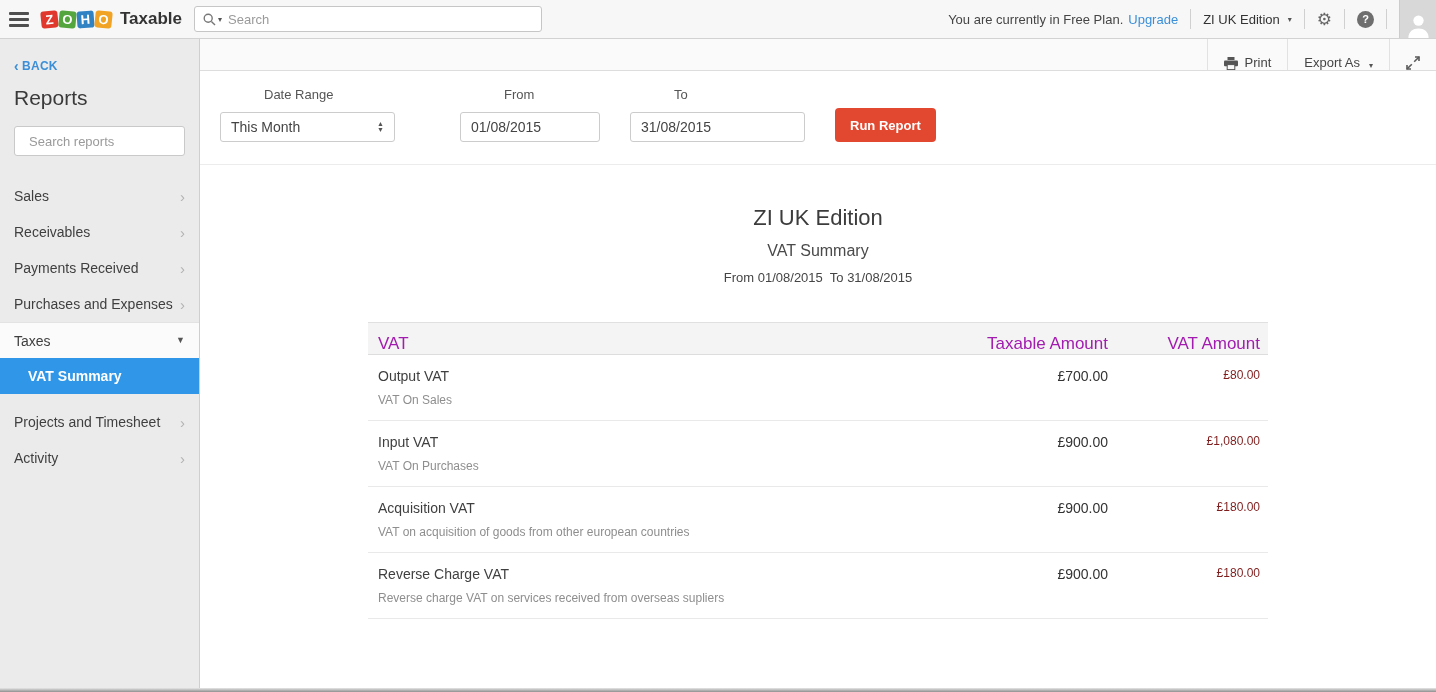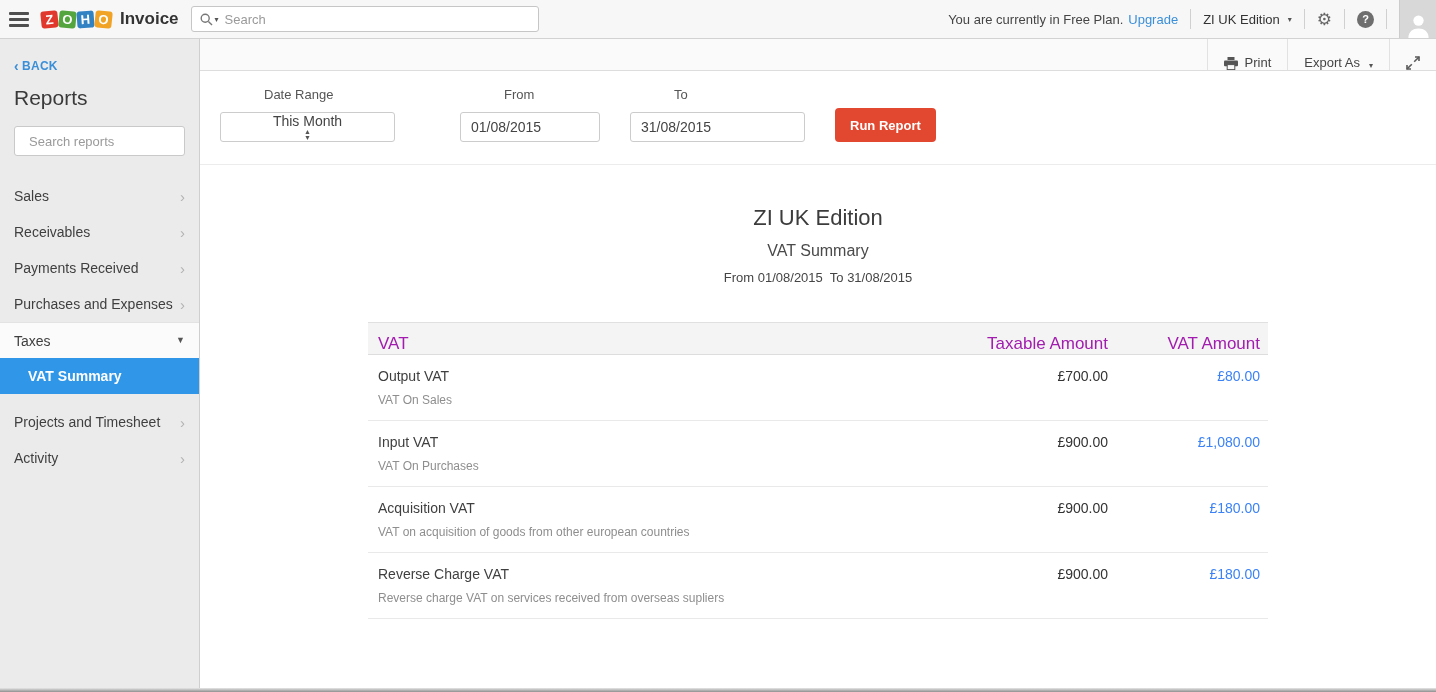--- a/index.html
+++ b/index.html
@@ -70,21 +70,21 @@
 
   
   .filters { padding:16px 20px 22px; border-bottom:1px solid #ececec; display:flex; align-items:flex-end; }
   .fcol { display:flex; flex-direction:column; }
   .flabel { font-size:13px; color:#555; margin-bottom:10px;margin-left:44px; }
   .fcol.c1 { width:175px; margin-right:65px; }
   .fcol.c2 { width:140px; margin-right:30px; }
   .fcol.c3 { width:175px; margin-right:30px; }
   .select-box { height:30px; border:1px solid #cccccc; border-radius:3px; background:#fff;
           display:flex; align-items:center; justify-content:space-between; padding:0 10px;
-          font-size:14px; color:#444; cursor:pointer;flex-direction:column; }
+          font-size:14px; color:#444; cursor:pointer; }
   .updown { display:flex; flex-direction:column; line-height:6px; font-size:7px; color:#555; }
   .date-input { width:100%; height:30px; border:1px solid #cccccc; border-radius:3px;
           font-size:14px; color:#444; padding:4px 10px; outline:none;
           font-family:"Liberation Sans", sans-serif; }
   .run-btn { height:34px; background:#e2472f; color:#fff; font-weight:bold; font-size:13px;
           border:none; border-radius:4px; padding:0 15px; cursor:pointer;
           font-family:"Liberation Sans", sans-serif; }
 
   
   .report { flex:1; overflow:hidden; }
@@ -97,40 +97,40 @@
   .thead { display:flex; background:#f4f4f4; border-top:1px solid #e0e0e0; border-bottom:1px solid #dddddd;
           height:33px; align-items:flex-end; font-size:17px; color:#a21caf; padding:0 8px 0 10px; }
   .th-name { flex:1; }
   .th-taxable { width:200px; text-align:right; }
   .th-vat { width:152px; text-align:right; }
   .trow { display:flex; border-bottom:1px solid #e9e9e9; padding:13px 8px 13px 10px; min-height:57px; }
   .cell-name { flex:1; }
   .row-name { font-size:14px; color:#3f3f3f; }
   .row-desc { font-size:12px; color:#8e8e8e; margin-top:9px; }
   .cell-taxable { width:200px; text-align:right; font-size:14px; color:#333; }
-  .cell-vat { width:152px; text-align:right; font-size:14px; color:#3b82f6; cursor:pointer; }
+  .cell-vat { width:152px; text-align:right; font-size:12px; color:#7f1d1d; cursor:pointer; }
 
   .bottom-edge { position:absolute; bottom:0; left:0; width:100%; height:4px;
           background:linear-gradient(#e6e6e6,#8f8f8f); }
 </style>
 </head>
 <body>
 
 <div class="topbar">
   <div class="hamburger">
     <span class="bar"></span>
       <span class="bar"></span>
       <span class="bar"></span>
   </div>
   <div class="logo">
     <span class="tile t0">Z</span>
     <span class="tile t1">O</span>
     <span class="tile t2">H</span>
     <span class="tile t3">O</span>
-    <span class="logo-text">Invoice</span>
+    <span class="logo-text">Taxable</span>
   </div>
   <div class="search-global">
     <svg width="13" height="13" viewBox="0 0 13 13">
       <circle cx="5.2" cy="5.2" r="4" fill="none" stroke="#777" stroke-width="1.4"></circle>
       <line x1="8.4" y1="8.4" x2="12" y2="12" stroke="#777" stroke-width="1.4"></line>
     </svg>
     <span class="mini-caret">▾</span>
     <input type="text" placeholder="Search" style="">
   </div>
   <div class="topbar-right">

